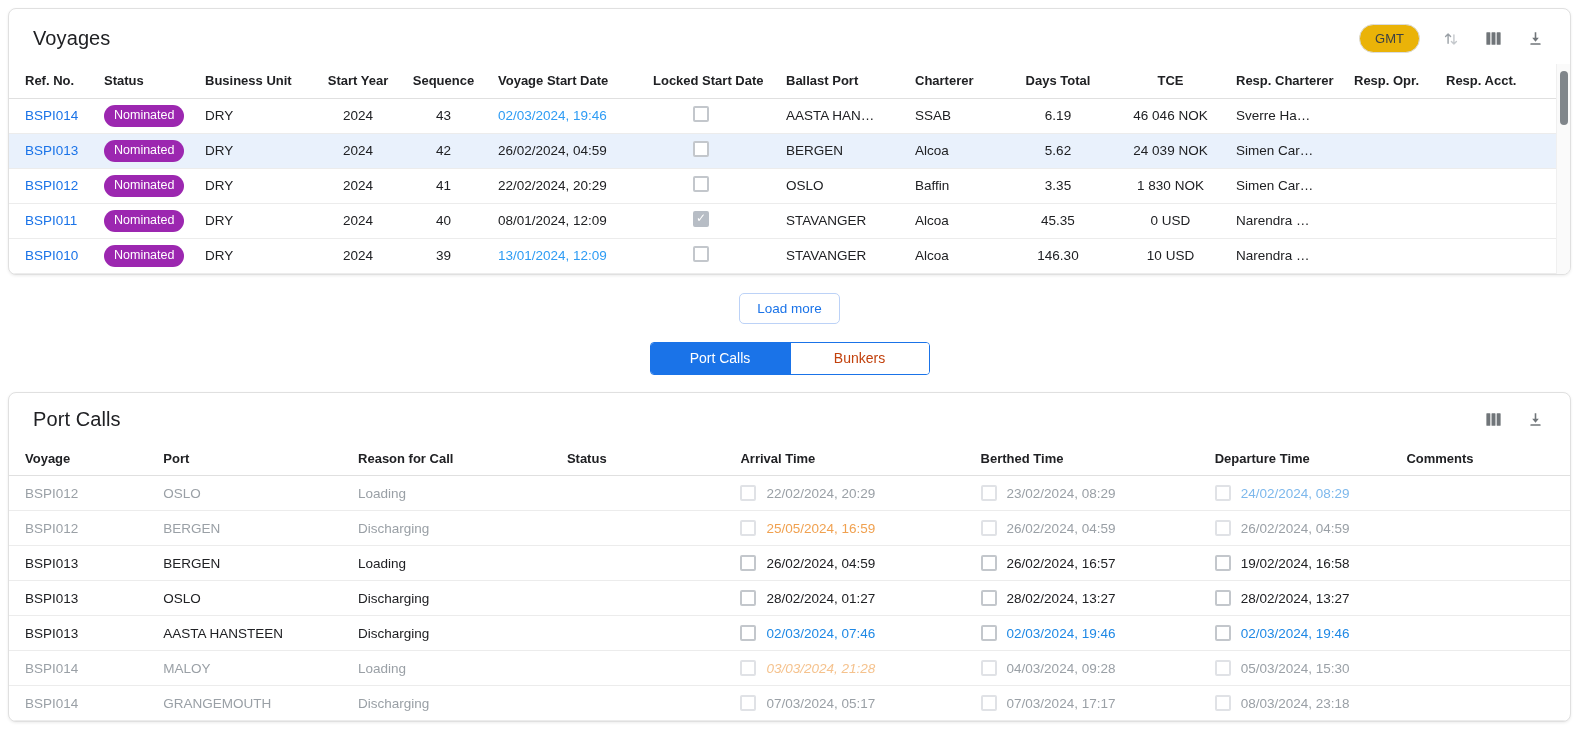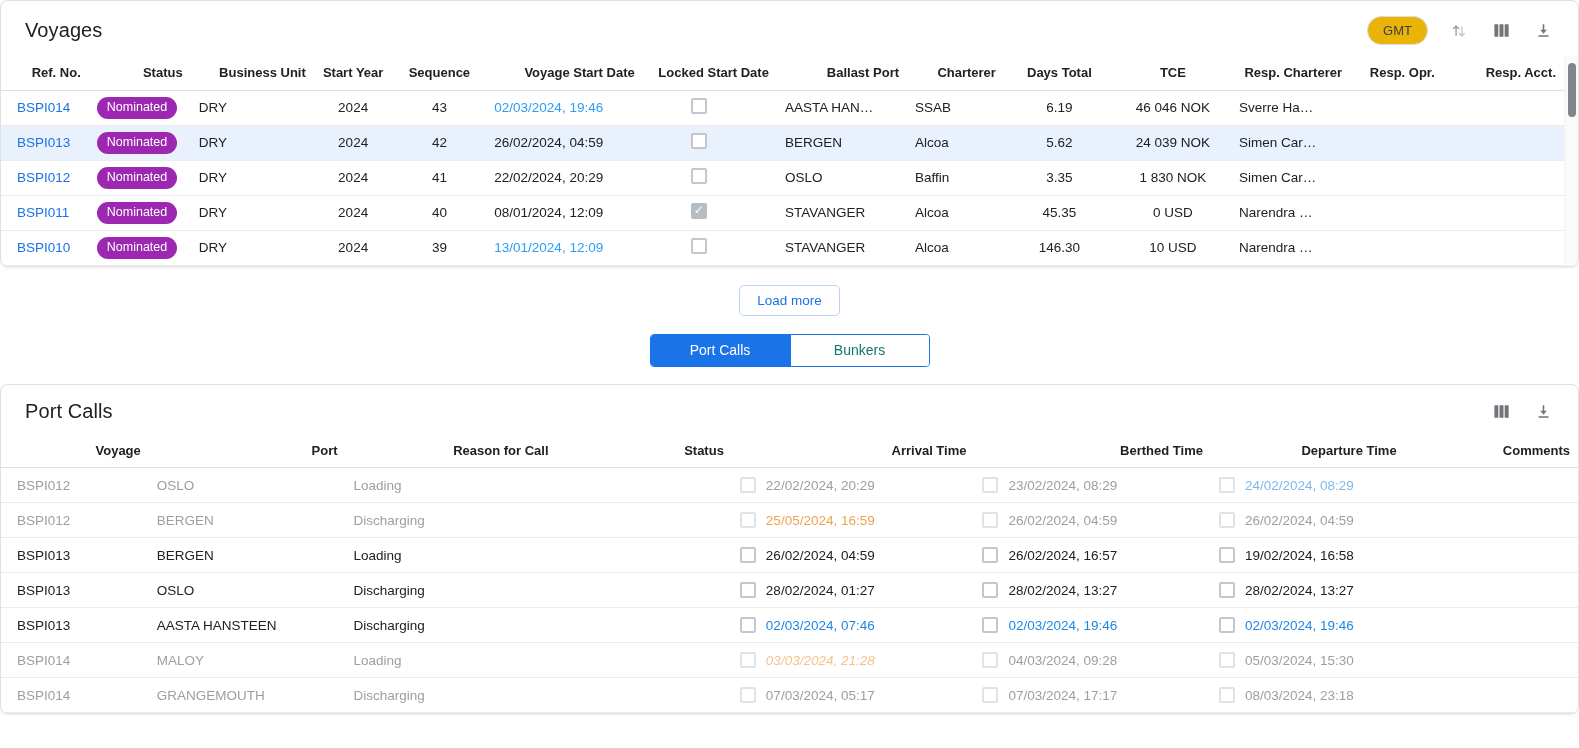--- a/index.html
+++ b/index.html
@@ -1,30 +1,30 @@
 <!DOCTYPE html>
 <html><head>
 <meta charset="utf-8">
 <style>
   * { box-sizing: border-box; }
   body { margin:0; background:#fff; font-family:"Liberation Sans","DejaVu Sans",sans-serif; color:#202124; }
-  .page { width:1579px; height:748px; overflow:hidden; }
+  .page { width:1579px; height:748px; padding:8px; overflow:hidden; }
   .card { background:#fff; border:1px solid #e0e0e0; border-radius:8px; box-shadow:0 1px 3px rgba(0,0,0,.08); overflow:hidden; }
   .card-head { display:flex; justify-content:space-between; align-items:center; padding:15px 24px 11px 24px; }
   .card-title { font-size:20px; font-weight:500; margin:0; letter-spacing:.1px; }
   .head-actions { display:flex; align-items:center; gap:20px; }
   .pill { border:1px solid #dadce0; background:#eab308; border-radius:16px; padding:6px 15px; font-size:13px; color:#3c4043; font-family:inherit; cursor:pointer; }
   .tool-icon { display:inline-flex; align-items:center; justify-content:center; width:22px; height:22px; cursor:pointer; }
 
   .table-zone { position:relative; padding-right:14px; }
   .scrollbar { position:absolute; top:0; right:0; width:14px; height:100%; background:#fafafa; border-left:1px solid #f0f0f0; }
   .scroll-thumb { position:absolute; top:7px; left:3px; width:8px; height:54px; background:#80868b; border-radius:4px; }
 
   table.grid { width:100%; border-collapse:collapse; table-layout:fixed; font-size:13.5px; }
-  .grid th { font-size:13px; font-weight:bold; text-align:right; padding:0 8px; height:34px; border-bottom:1px solid #e0e0e0; color:#202124; white-space:nowrap; overflow:hidden; }
+  .grid th { font-size:13px; font-weight:bold; text-align:left; padding:0 8px; height:34px; border-bottom:1px solid #e0e0e0; color:#202124; white-space:nowrap; overflow:hidden; }
   .grid td { padding:0 8px; height:35px; border-bottom:1px solid #ececec; white-space:nowrap; overflow:hidden; vertical-align:middle; }
   .grid th:first-child, .grid td:first-child { padding-left:16px; }
   .grid .num { text-align:center; }
   .grid tr.selected { background:#e9f1fc; }
   .grid tr.muted td { color:#9aa0a6; }
 
   .link { color:#1a73e8; cursor:pointer; }
   .badge { background:#9c27b0; color:#fff; border-radius:12px; padding:3px 10px 4px; font-size:12.5px; display:inline-block; line-height:1.2; }
 
   .cb { display:inline-block; flex:0 0 auto; width:16px; height:16px; border:2px solid #c3c7cc; border-radius:2px; background:#fff; position:relative; cursor:pointer; }
@@ -40,21 +40,21 @@
   .c-vblue { color:#2e9cf4; }
   .c-lightblue { color:#7db8ec; }
   .c-orange { color:#f0a150; }
   .c-lightorange { color:#f5c28d;font-style:italic; }
 
   .center-row { display:flex; justify-content:center; margin:18px 0 0; }
   .load-more { border:1px solid #bcd2f7; background:#fff; color:#1a73e8; font-size:13.5px; font-family:inherit; border-radius:5px; padding:7px 17px; cursor:pointer; }
 
   .tab-wrap { display:flex; justify-content:center; margin:18px 0 17px; }
   .tab-group { display:flex; border:1px solid #1a73e8; border-radius:4px; overflow:hidden; }
-  .tab { width:139px; height:31px; border:none; background:#fff; color:#0f766e; font-size:14px; font-weight:500; font-family:inherit; cursor:pointer; }
+  .tab { width:139px; height:31px; border:none; background:#fff; color:#c2410c; font-size:14px; font-weight:500; font-family:inherit; cursor:pointer; }
   .tab.active { background:#1a73e8; color:#fff; }
   .tab + .tab { border-left:1px solid #1a73e8; }
 </style>
 </head>
 <body>
 
 <div class="page">
 
   <section class="card">
     <div class="card-head">

